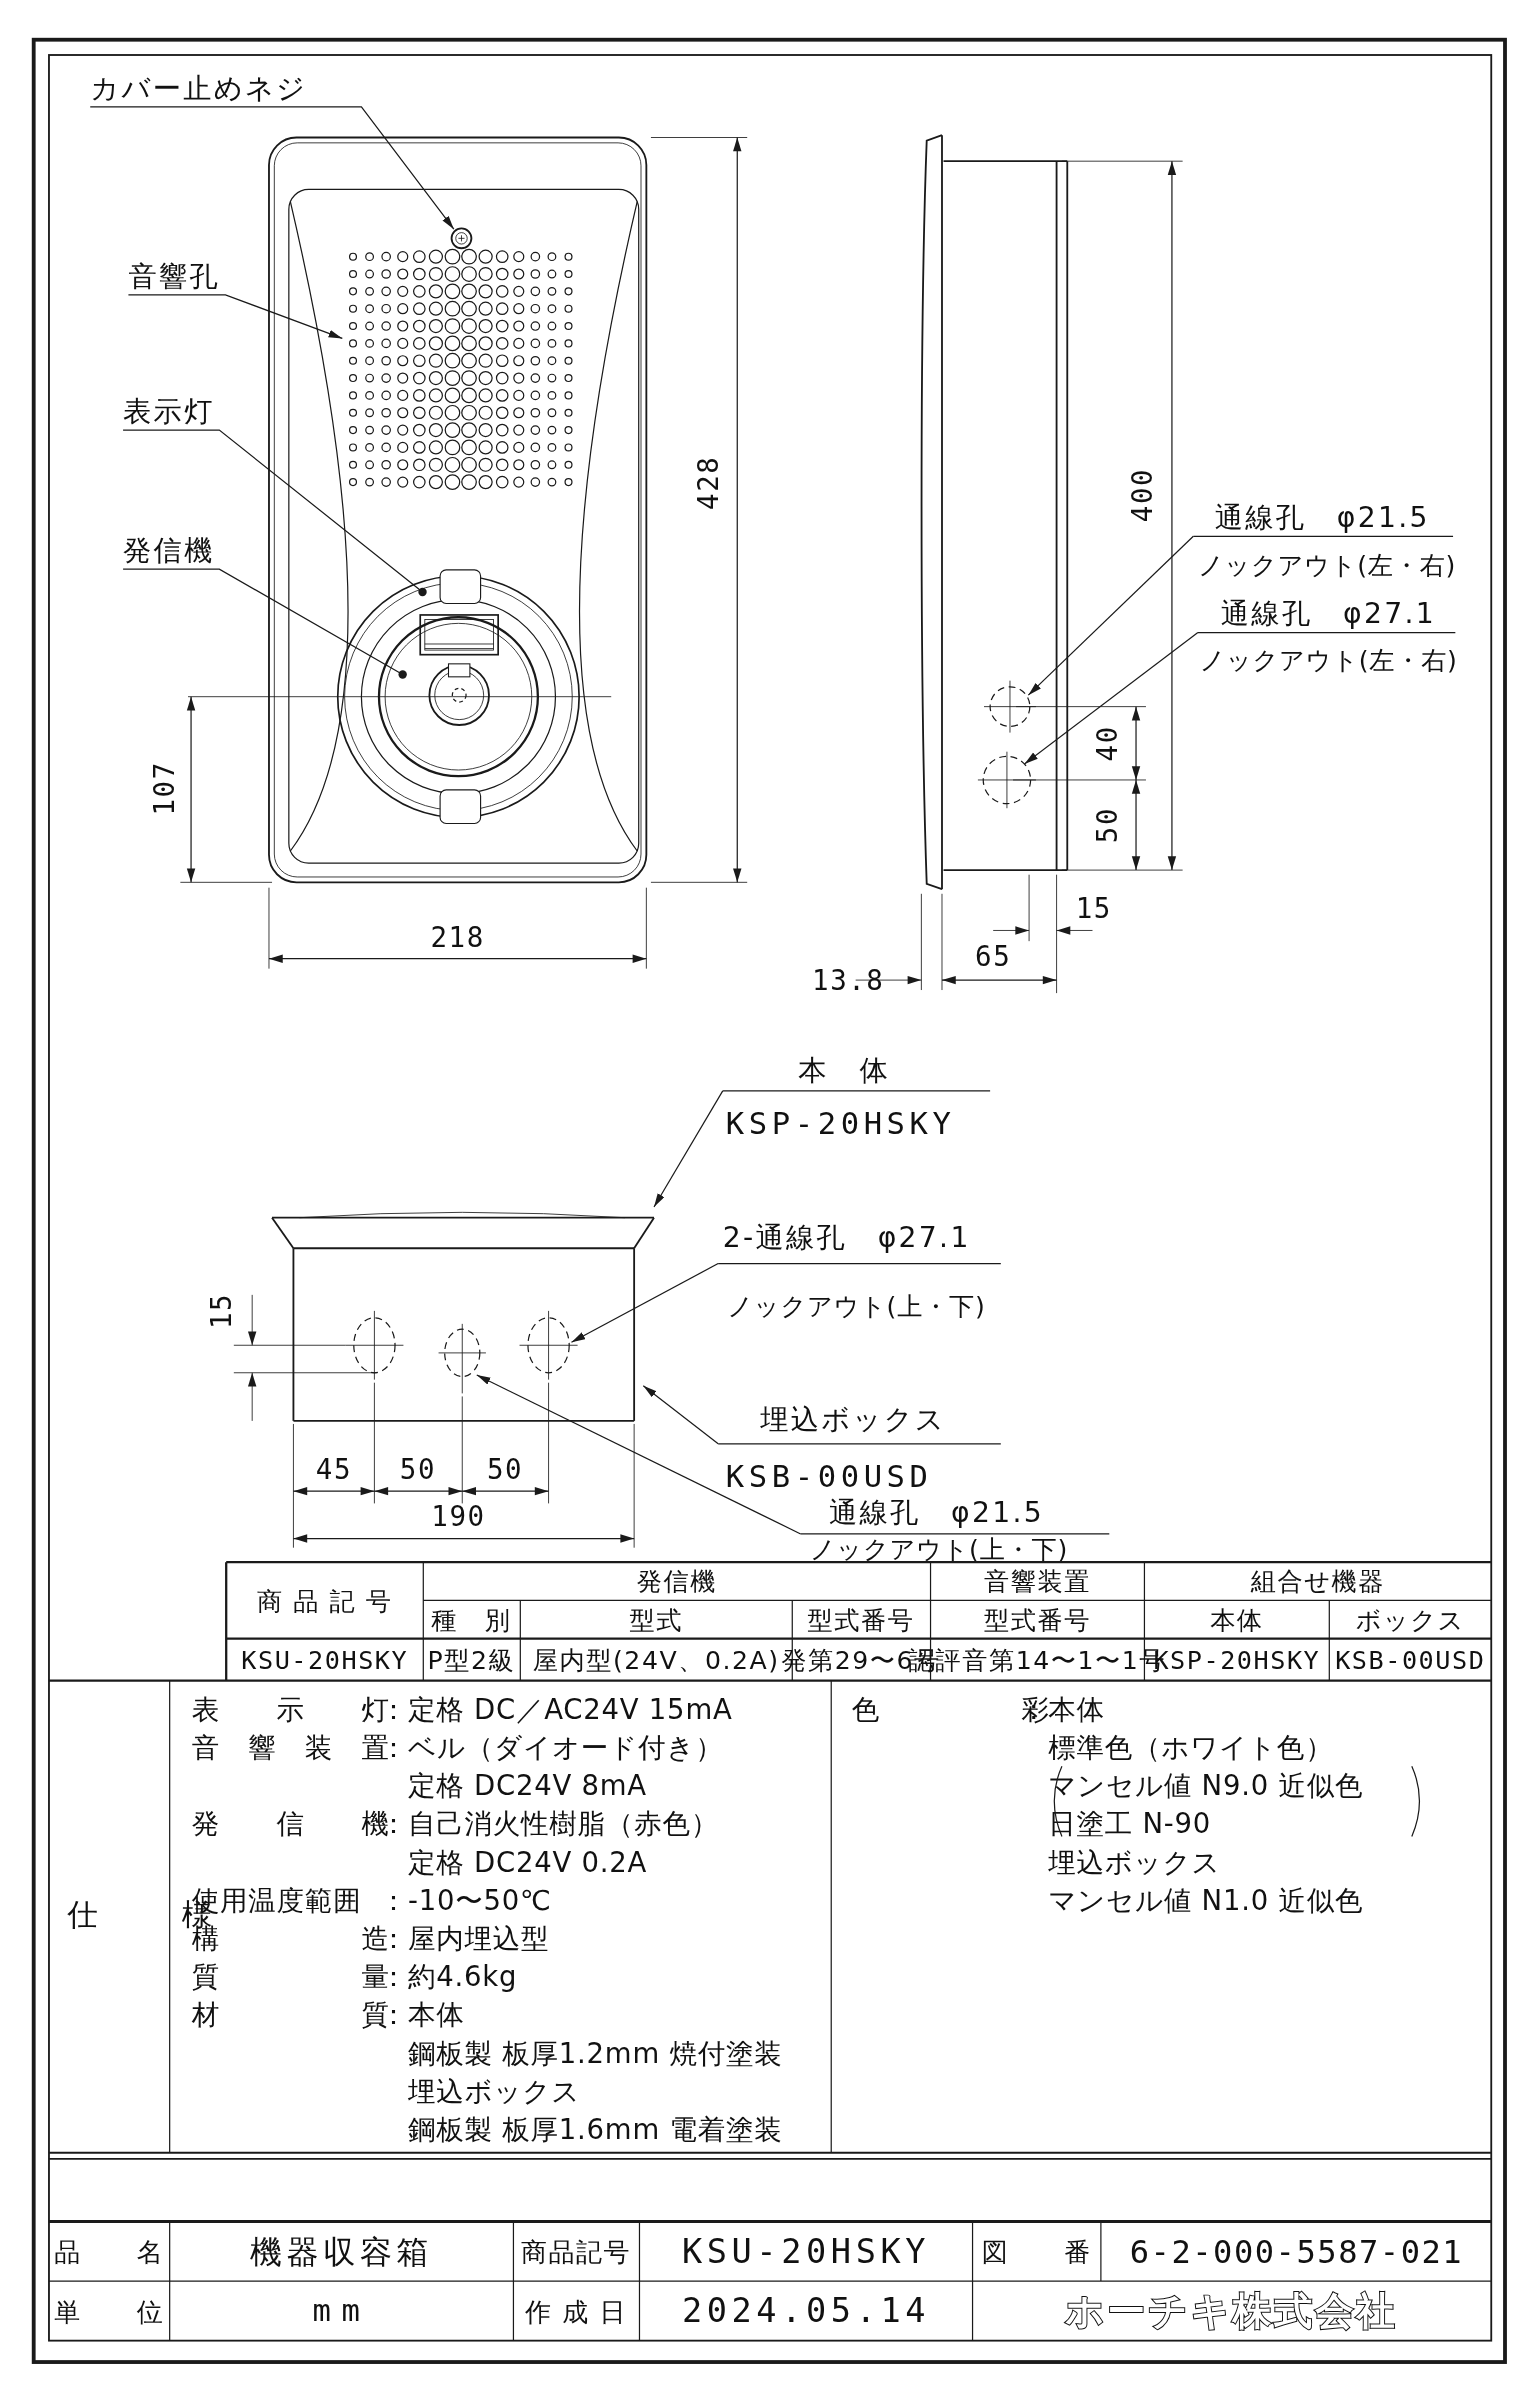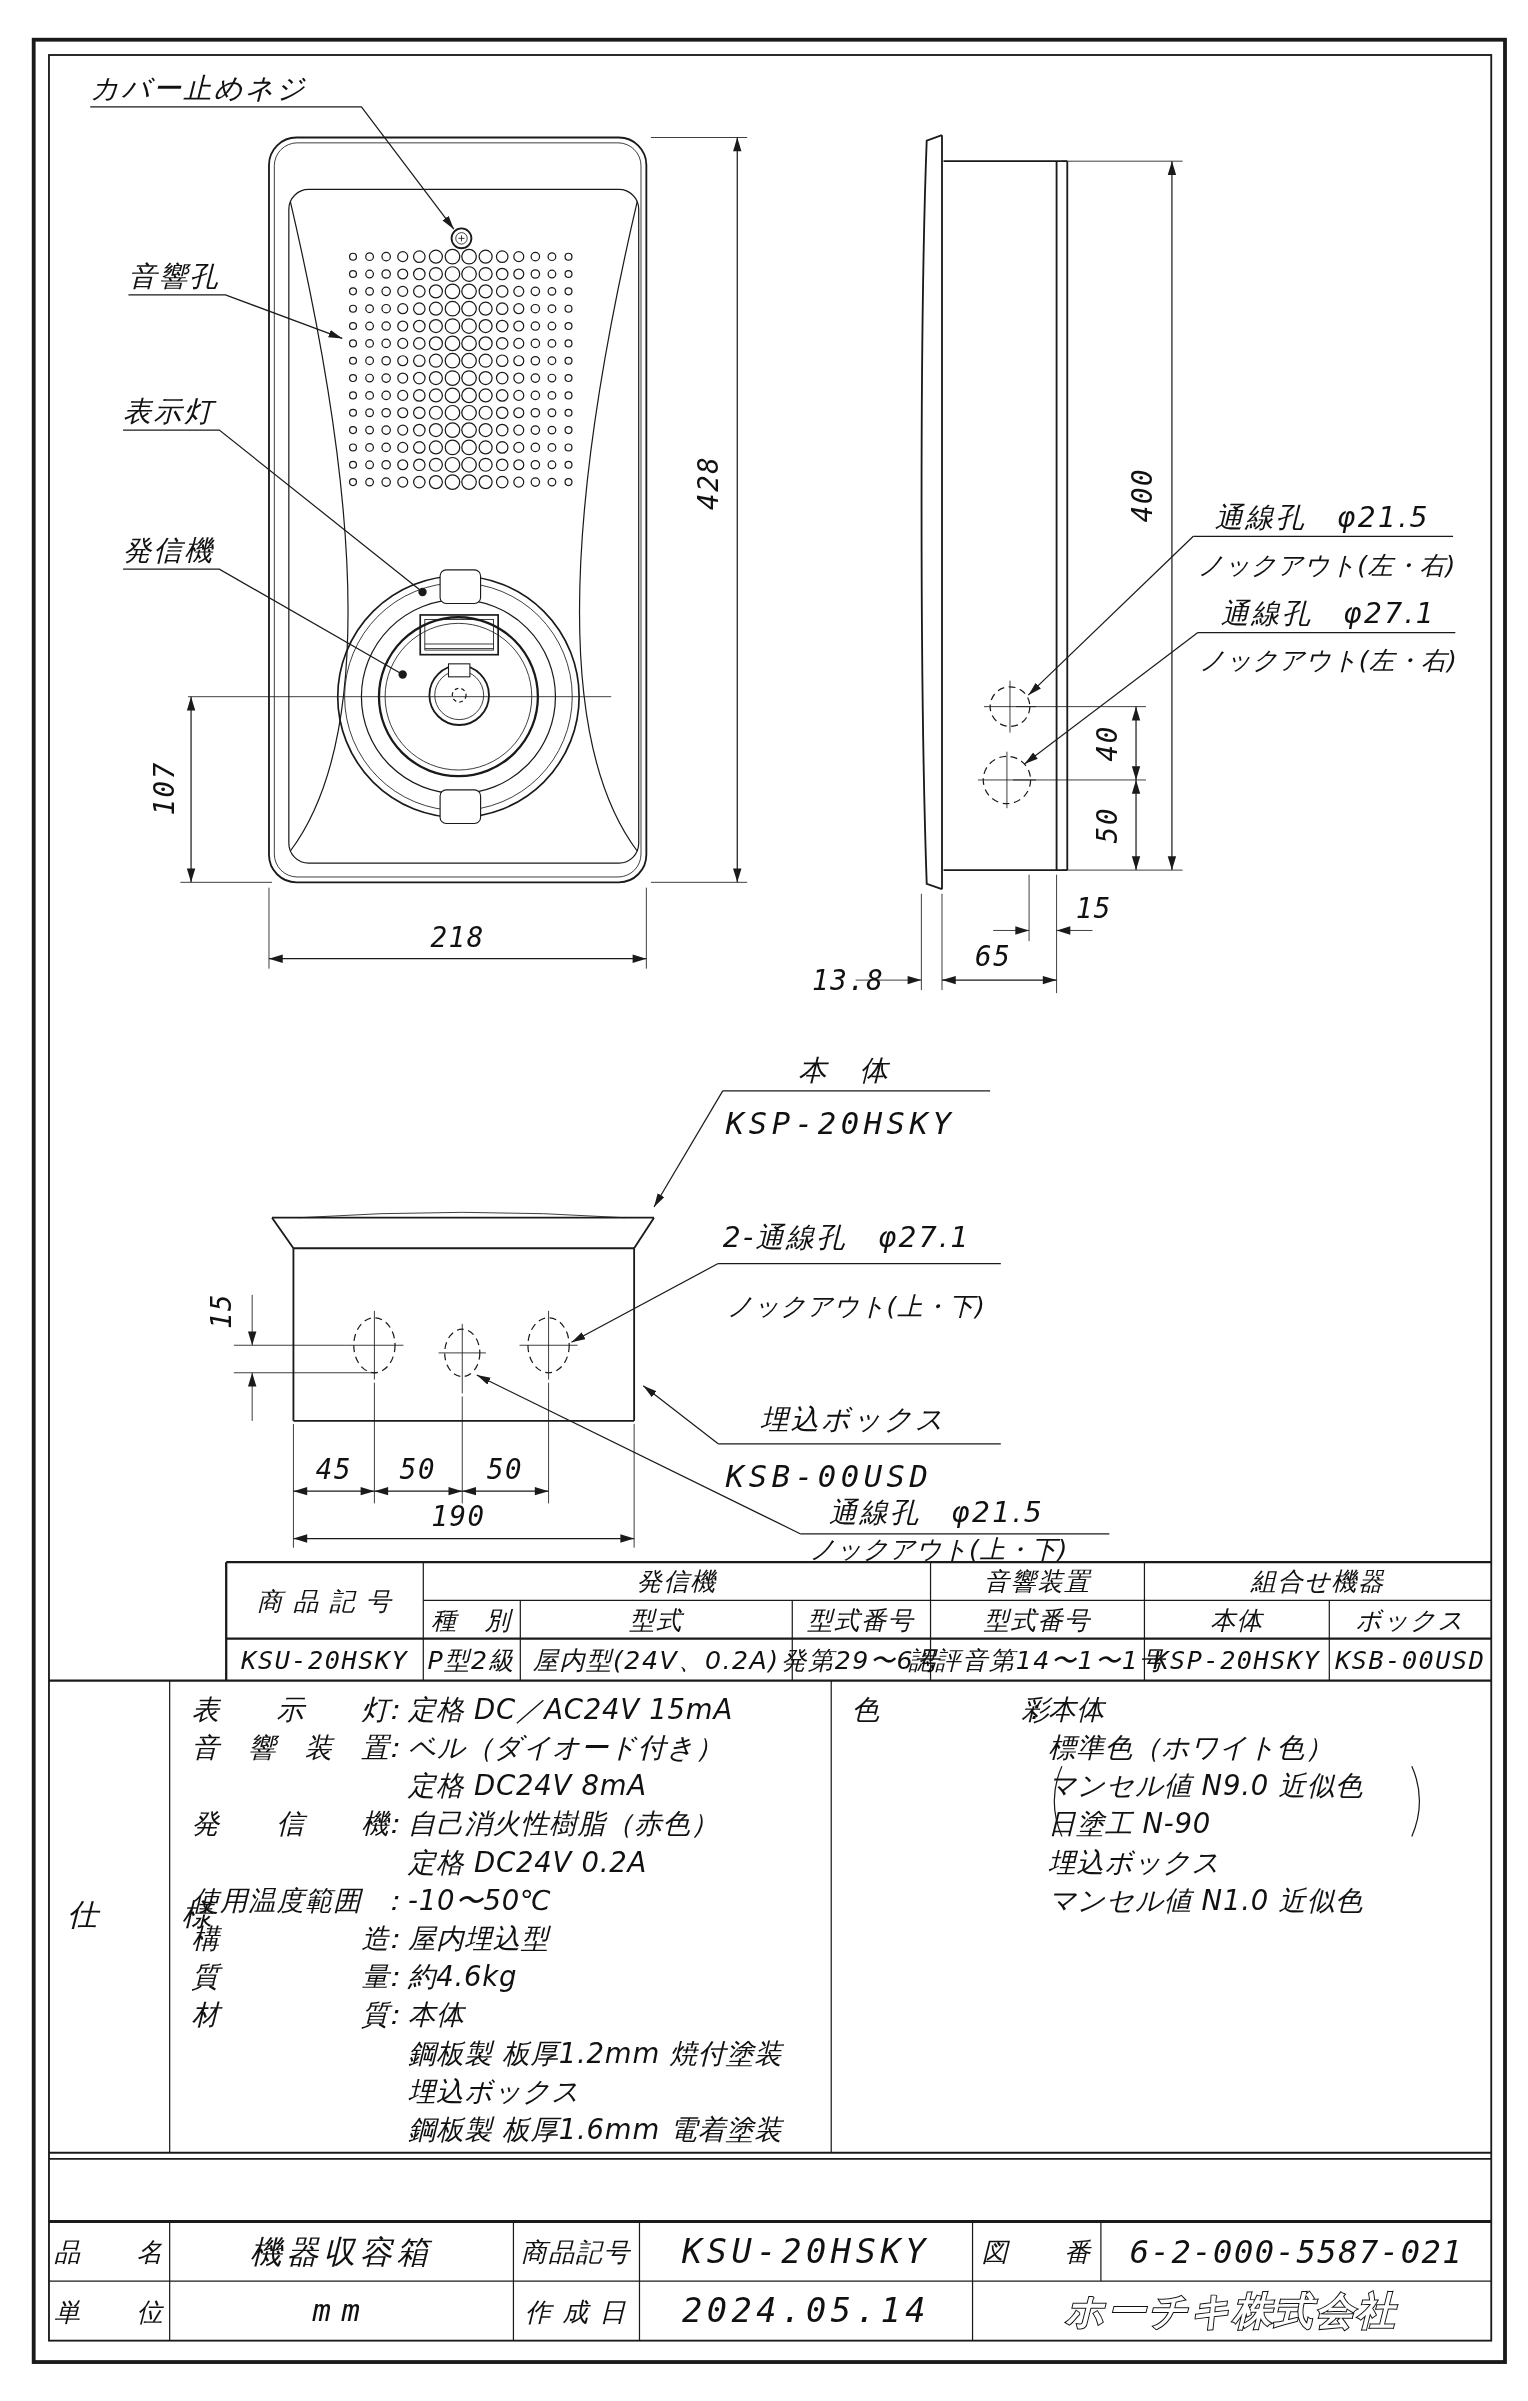--- a/index.html
+++ b/index.html
@@ -1,16 +1,16 @@
 <!DOCTYPE html>
 <html style="font-size:12.2px"><head>
 <meta charset="utf-8">
 <style>
   html,body{margin:0;padding:0;background:#fff;}
-  #page{position:relative;width:1528px;height:2401px;background:#ffffff;overflow:hidden;font-style:italic;}
+  #page{position:relative;width:1528px;height:2401px;background:#ffffff;overflow:hidden;}
   svg{position:absolute;left:0;top:0;}
   svg .ln{stroke:#1a1a1a;fill:none;}
   svg .thin{stroke-width:1.1;}
   svg .med{stroke-width:1.6;}
   svg .bold{stroke-width:2.4;}
   svg .xbold{stroke-width:3;}
   svg .arrow{fill:#1a1a1a;stroke:none;}
   svg text{fill:#111;}
   .jp{font-family:"DejaVu Sans",sans-serif;}
   .mono{font-family:"DejaVu Sans Mono","Liberation Mono",monospace;}

